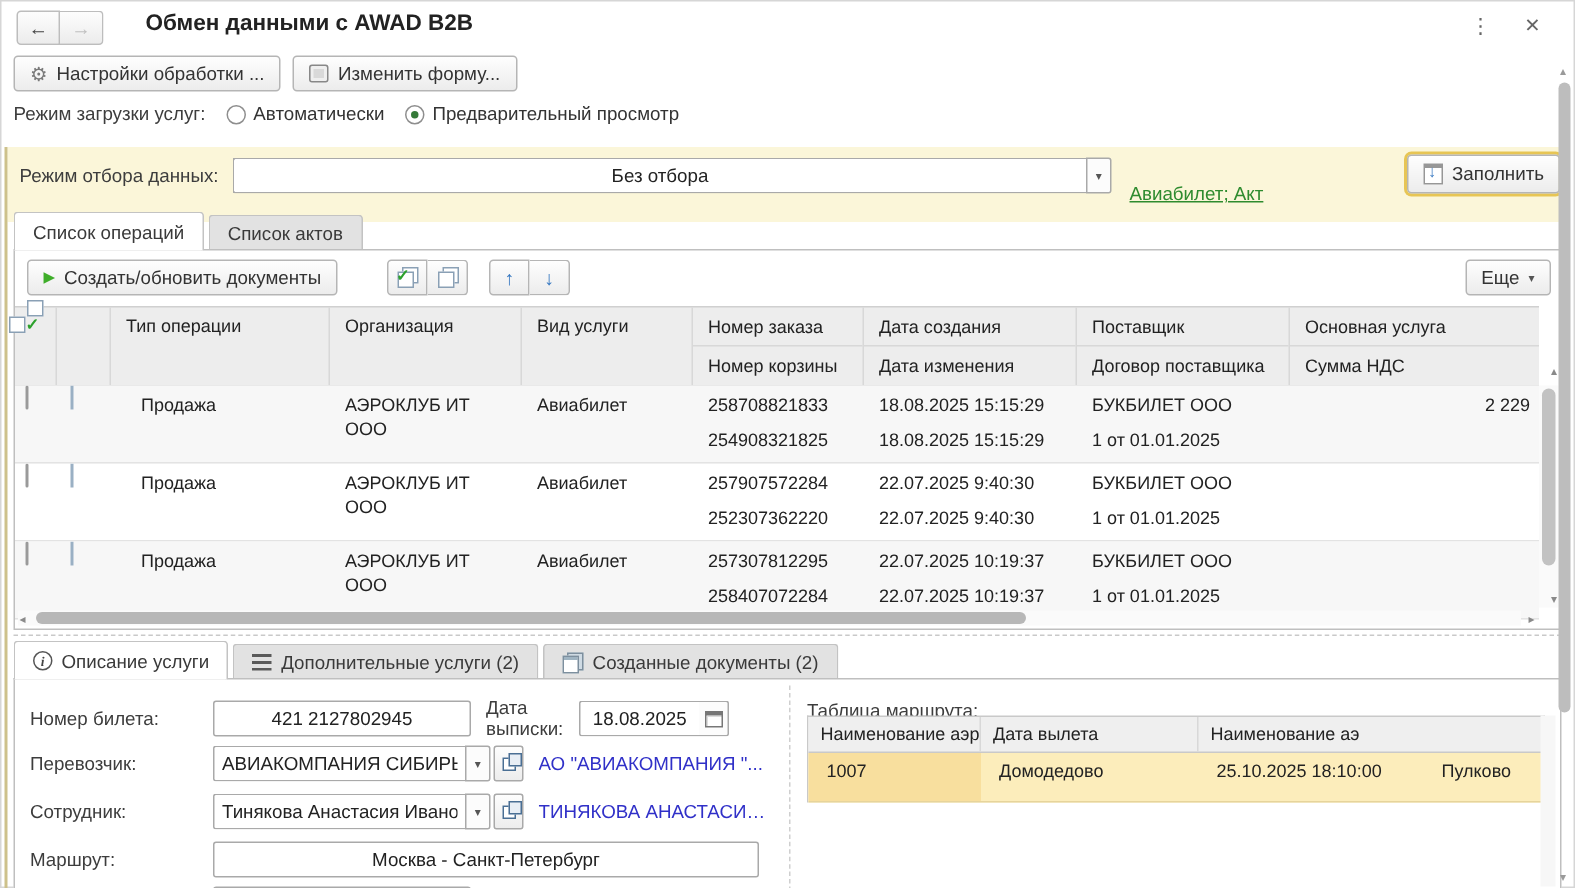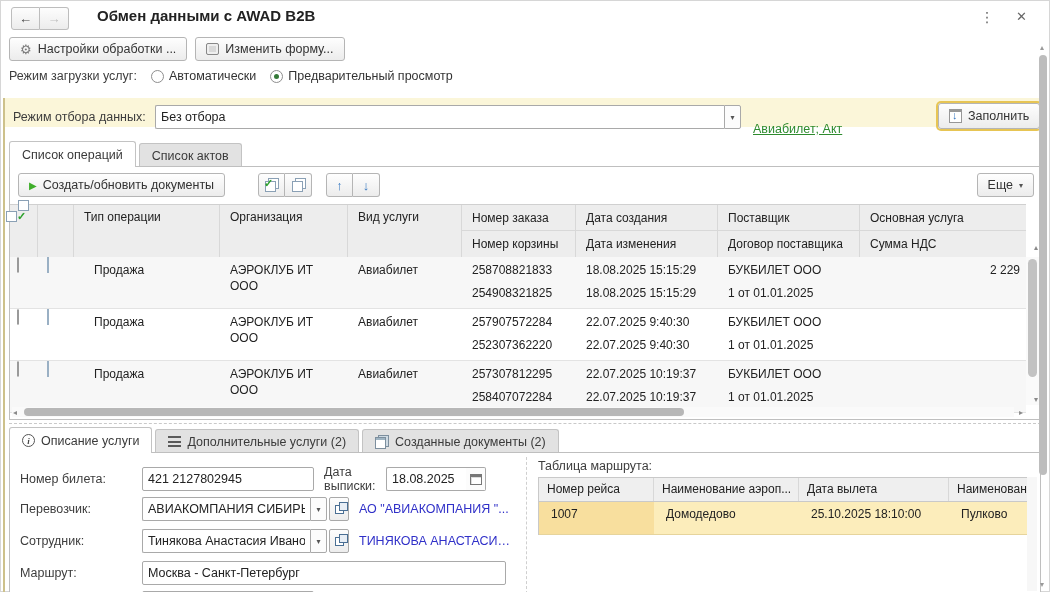--- a/index.html
+++ b/index.html
@@ -8,21 +8,21 @@
   .window { position:relative; width:1050px; height:592px; background:#fff;
     border:1px solid #d6d6d6; }
 
   
   .btn { display:inline-flex; align-items:center; gap:6px; height:24px; padding:0 10px;
     background:linear-gradient(#fefefe,#ececec); border:1px solid #b5b5b5; border-radius:3px;
     color:#333; font-size:12.5px; cursor:default; white-space:nowrap; }
   .icon-btn { width:27px; justify-content:center; padding:0; }
   .tfield { height:24px; border:1px solid #a9a9a9; border-radius:2px; background:#fff;
     font-family:"Liberation Sans", sans-serif; font-size:12.5px; color:#222; padding:0 5px;
-    outline:none; }
+    outline:none;text-align:center; }
   .combo { position:relative; display:inline-flex; }
   .combo .tfield { border-right:none; border-radius:2px 0 0 2px; }
   .combo-arrow { width:17px; height:24px; border:1px solid #a9a9a9; border-radius:0 2px 2px 0;
     background:#fcfcfc; display:flex; align-items:center; justify-content:center;
     font-size:8px; color:#555; }
   .sq-btn { width:20px; height:24px; border:1px solid #a9a9a9; border-radius:2px;
     background:linear-gradient(#fdfdfd,#ededed); display:flex; align-items:center; justify-content:center; margin-left:2px; }
   .open-icon { position:relative; width:9px; height:9px; border:1px solid #4a6f94; background:#fff; }
   .open-icon::after { content:""; position:absolute; left:3px; top:-4px; width:7px; height:7px;
     border:1px solid #4a6f94; background:#e8eef5; }
@@ -49,21 +49,21 @@
     box-shadow:inset 0 0 0 2px #efefef; }
 
   
   .radio-row { position:absolute; left:8px; top:68px; display:flex; align-items:flex-start; gap:14px; }
   .radio { display:inline-flex; align-items:center; gap:5px; }
   .rdot { width:13px; height:13px; border:1px solid #8e8e8e; border-radius:50%; background:#fff; position:relative; }
   .rdot.on::after { content:""; position:absolute; left:3px; top:3px; width:5px; height:5px;
     border-radius:50%; background:#357a38; }
 
   
-  .filterbar { position:absolute; left:4px; top:97px; width:1036px; height:29px; background:#fbf6d9; }
+  .filterbar { position:absolute; left:4px; top:97px; width:1036px; height:50px; background:#fbf6d9; }
   .filterbar .lbl { position:absolute; left:8px; top:12px; }
   .filter-combo { position:absolute; left:150px; top:7px; width:586px; }
   .filter-combo .tfield { width:569px; }
   .green-link { position:absolute; left:748px; top:24px; color:#2e8b2e; text-decoration:underline; }
   .fill-btn { position:absolute; left:933px; top:5px; height:26px;
     box-shadow:0 0 0 2px #e7c554; }
   .fill-ico { position:relative; width:13px; height:14px; border:1px solid #979797; background:#fff; border-top-width:3px; }
   .fill-ico::after { content:"↓"; position:absolute; left:2px; top:-3px; color:#3577c0; font-size:11px; font-weight:bold; }
   .olive-line { position:absolute; left:2px; top:97px; width:2px; height:495px; background:#cdc18b; }
 
@@ -140,21 +140,21 @@
     border:1px solid #bfbfbf; border-bottom:none; background:#fff; }
   .frow { position:absolute; display:flex; align-items:center; }
   .dashed-v { position:absolute; left:516px; top:4px; height:137px; border-left:1px dashed #cfcfcf; }
 
   .cal-btn { width:20px; height:24px; border:1px solid #a9a9a9; border-left:none; border-radius:0 2px 2px 0;
     background:#fcfcfc; display:flex; align-items:center; justify-content:center; }
   .cal-ico { width:12px; height:11px; border:1px solid #777; border-top-width:3px; background:#fff;
     box-shadow:inset 1px 1px 0 #ddd; }
 
   
-  .rt-title { position:absolute; left:528px; top:6px; }
+  .rt-title { position:absolute; left:528px; top:14px; }
   .rt-table { position:absolute; left:528px; top:24px; width:492px; border:1px solid #c9c9c9; border-bottom:none; }
   .rt-grid { display:grid; grid-template-columns:115px 145px 150px minmax(0,1fr); }
   .rt-h { background:#efefef; border-bottom:1px solid #c9c9c9; }
   .rt-hcell { padding:4px 8px; height:23px; border-right:1px solid #d8d8d8; font-size:12px; color:#222;
     white-space:nowrap; overflow:hidden; }
   .rt-row { background:#fcedbb; border-bottom:1px solid #e6d49c; }
   .rt-cell { padding:5px 12px; height:32px; font-size:12px; color:#222; white-space:nowrap; overflow:hidden; }
   .rt-cell.sel1 { background:#f8df9e; }
   .rt-vscroll { position:absolute; right:3px; top:24px; width:10px; height:114px; background:#f7f7f7; }
 
@@ -446,21 +446,20 @@
 
     <div class="frow" style="left:132px;top:138px;">
       <input class="tfield" style="width: 172px; height: 8px;">
     </div>
 
     <div class="dashed-v"></div>
 
     <div class="rt-title lbl">Таблица маршрута:</div>
     <div class="rt-table">
       <div class="rt-grid rt-h">
-        <div class="rt-hcell">Номер рейса</div>
         <div class="rt-hcell">Наименование аэроп...</div>
         <div class="rt-hcell">Дата вылета</div>
         <div class="rt-hcell" style="border-right:none;">Наименование аэ</div>
       </div>
       <div class="rt-grid rt-row">
         <div class="rt-cell sel1">1007</div>
         <div class="rt-cell">Домодедово</div>
         <div class="rt-cell">25.10.2025 18:10:00</div>
         <div class="rt-cell">Пулково</div>
       </div>

